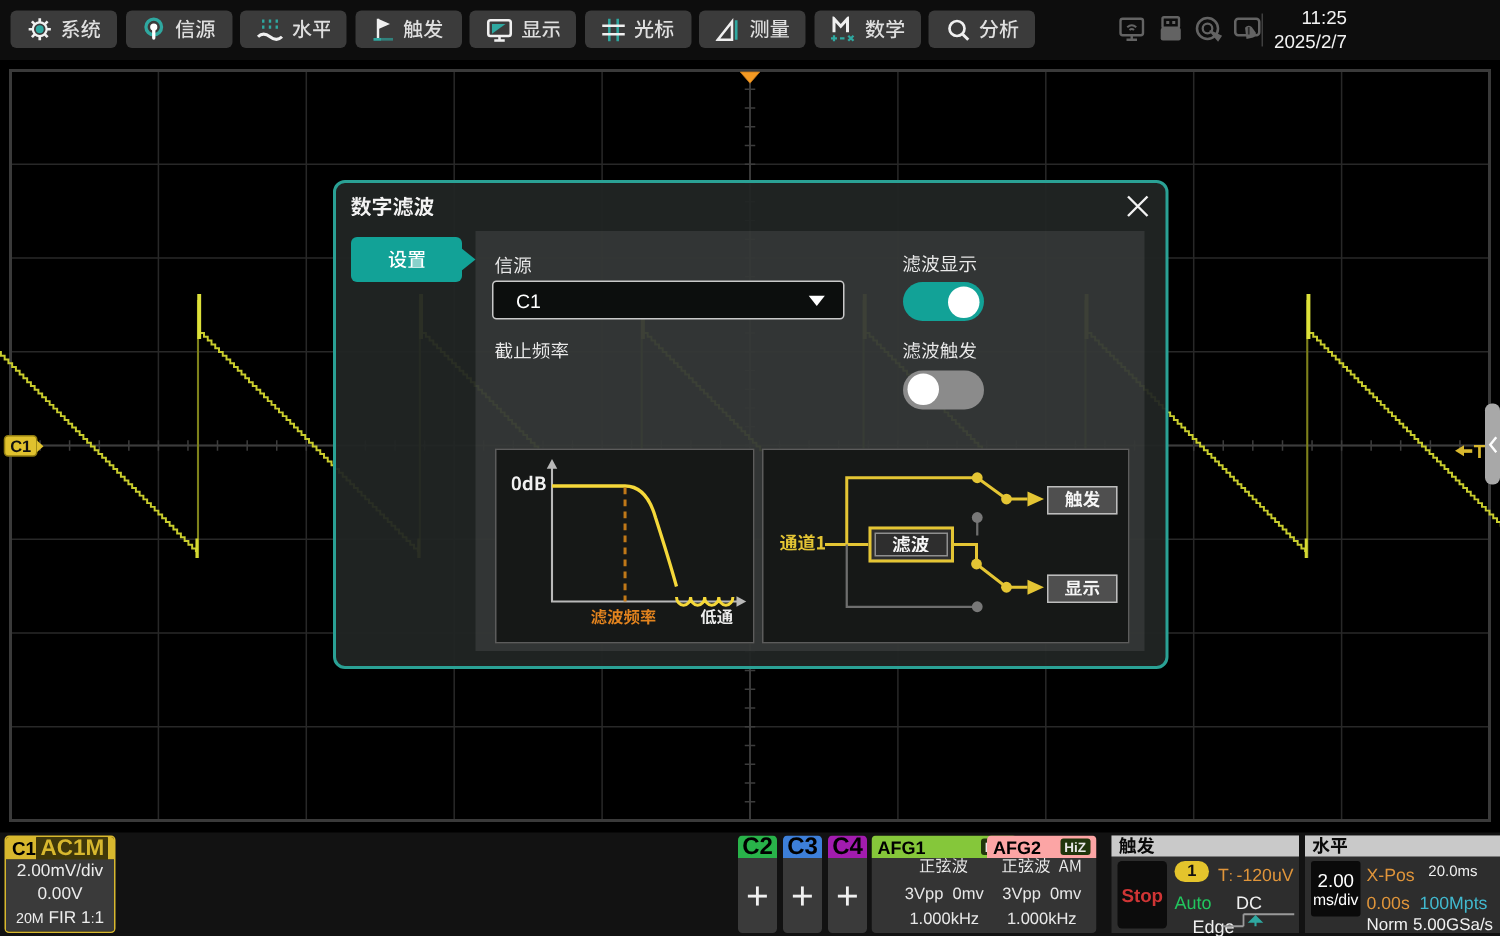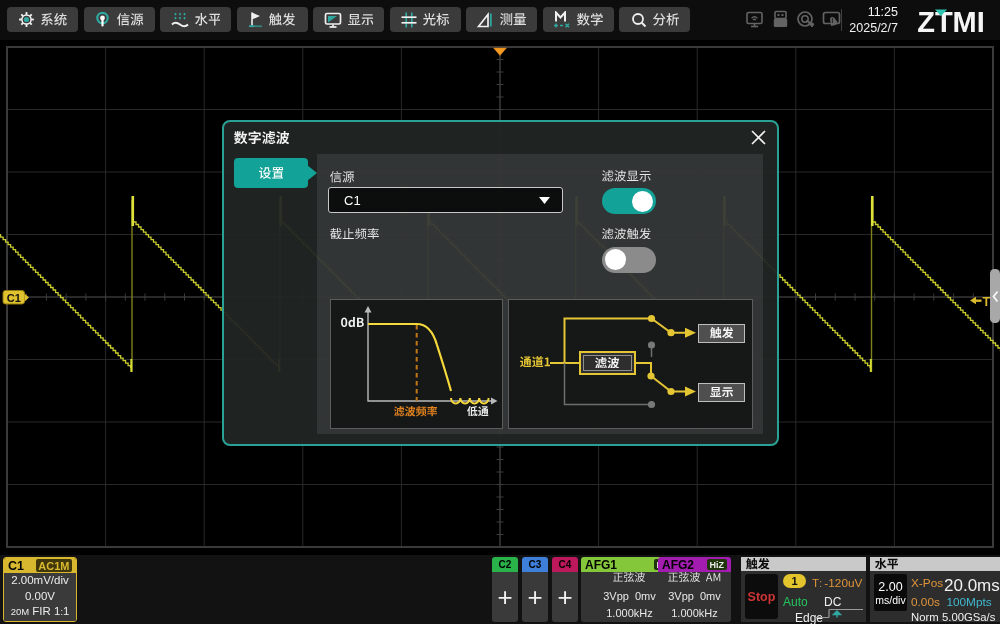--- a/index.html
+++ b/index.html
@@ -16,21 +16,21 @@
 #dcontent{position:absolute;left:95px;top:34px;width:446px;height:280px;background:rgba(255,255,255,0.085)}
 #dtab{position:absolute;left:12px;top:38px;width:74px;height:30px;background:#12a297;border-radius:4px;display:flex;align-items:center;justify-content:center}
 #dtab:after{content:"";position:absolute;left:73px;top:7px;border:8px solid transparent;border-left:10px solid #12a297}
 .fld{position:absolute;background:#0c0e0d;border:1px solid #c9c9c9;border-radius:3px;color:#fff;font-size:13px;display:flex;align-items:center;padding-left:15px}
 .panel{position:absolute;top:179px;height:130px;background:#161817;border:1px solid #5c5c5c}
 .toggle{position:absolute;width:54px;height:26px;border-radius:13px}
 .knob{position:absolute;top:2.5px;width:21px;height:21px;border-radius:50%;background:#fff}
 
 #botbar{position:absolute;left:0;top:555px;width:1000px;height:69px;background:#121212}
 .chbox{position:absolute;top:2px;height:65px;border-radius:3px;overflow:hidden}
-.chhead{height:15px;display:flex;align-items:center;padding:0 4px;font-weight:bold;color:#000;font-size:10px}
+.chhead{height:15px;display:flex;align-items:center;padding:0 4px;font-weight:bold;color:#000;font-size:16px}
 .chbody{position:absolute;left:0;right:0;top:15px;bottom:0;background:#3a3a3a;display:flex;align-items:center;justify-content:center}
 .plus{color:#f0f0f0;font-size:26px;font-weight:400;line-height:0}
 .panelbox{position:absolute;top:2px;height:65px;background:#2d2d2d}
 .phead{height:14px;background:#c9c9c9;display:flex;align-items:center;padding:0 5px}
 .or{color:#e0953a}
 .teal{color:#41b9cf}
 .wt{color:#f0f0f0}
 </style></head>
 <body>
 
@@ -184,26 +184,20 @@
     </div>
 <div class="abs" style="left:822px;top:10px">
       <svg width="20" height="19" viewBox="0 0 20 19">
         <rect x="1.5" y="2.5" width="16" height="11" rx="2" fill="none" stroke="#636363" stroke-width="1.7"></rect>
         <path d="M8 8.5q2-2.5 4.5-0.5l2.5 3.5q1 2-1.5 3.5l-4.5 1z" fill="#636363"></path>
         <path d="M10.5 8V13" stroke="#2b2b2b" stroke-width="1.2"></path>
       </svg>
     </div>
   <div class="abs" style="left:841px;top:9px;width:1px;height:22px;background:#3f3f3f"></div>
   <div class="abs" style="left:845px;top:4px;width:53px;text-align:right;color:#f2f2f2;font-size:12.5px;line-height:16px">11:25<br>2025/2/7</div>
-  <div class="abs" style="left:908px;top:2px;width:86px;height:36px">
-<svg width="86" height="36" viewBox="0 0 86 36">
-<text x="43" y="30" font-family="Liberation Sans" font-weight="bold" font-size="29" fill="#f5f5f5" text-anchor="middle" letter-spacing="0">ZTMI</text>
-<path d="M27 7.5 33 14 39 7.5z" fill="#2fc4b2"></path>
-</svg>
-    </div>
 </div>
 
 <div id="scope">
   <svg class="abs" style="left:0;top:-40px" width="1000" height="624" viewBox="0 0 1000 624" xmlns="http://www.w3.org/2000/svg">
       <path d="M105.6 47V547 M204.2 47V547 M302.8 47V547 M401.4 47V547 M500.0 47V547 M598.6 47V547 M697.2 47V547 M795.8 47V547 M894.4 47V547 M7 109.5H993 M7 172.0H993 M7 234.5H993 M7 297.0H993 M7 359.5H993 M7 422.0H993 M7 484.5H993" stroke="#282828" stroke-width="1" fill="none"></path>
       <path d="M500 47V547 M7 297H993" stroke="#3c3c3c" stroke-width="1.2" fill="none"></path>
       <path d="M496.5 47.0h7 M496.5 59.5h7 M496.5 72.0h7 M496.5 84.5h7 M496.5 97.0h7 M496.5 109.5h7 M496.5 122.0h7 M496.5 134.5h7 M496.5 147.0h7 M496.5 159.5h7 M496.5 172.0h7 M496.5 184.5h7 M496.5 197.0h7 M496.5 209.5h7 M496.5 222.0h7 M496.5 234.5h7 M496.5 247.0h7 M496.5 259.5h7 M496.5 272.0h7 M496.5 284.5h7 M496.5 297.0h7 M496.5 309.5h7 M496.5 322.0h7 M496.5 334.5h7 M496.5 347.0h7 M496.5 359.5h7 M496.5 372.0h7 M496.5 384.5h7 M496.5 397.0h7 M496.5 409.5h7 M496.5 422.0h7 M496.5 434.5h7 M496.5 447.0h7 M496.5 459.5h7 M496.5 472.0h7 M496.5 484.5h7 M496.5 497.0h7 M496.5 509.5h7 M496.5 522.0h7 M496.5 534.5h7 M496.5 547.0h7 M7.0 293.5v7 M26.7 293.5v7 M46.4 293.5v7 M66.2 293.5v7 M85.9 293.5v7 M105.6 293.5v7 M125.3 293.5v7 M145.0 293.5v7 M164.8 293.5v7 M184.5 293.5v7 M204.2 293.5v7 M223.9 293.5v7 M243.6 293.5v7 M263.4 293.5v7 M283.1 293.5v7 M302.8 293.5v7 M322.5 293.5v7 M342.2 293.5v7 M362.0 293.5v7 M381.7 293.5v7 M401.4 293.5v7 M421.1 293.5v7 M440.8 293.5v7 M460.6 293.5v7 M480.3 293.5v7 M500.0 293.5v7 M519.7 293.5v7 M539.4 293.5v7 M559.2 293.5v7 M578.9 293.5v7 M598.6 293.5v7 M618.3 293.5v7 M638.0 293.5v7 M657.8 293.5v7 M677.5 293.5v7 M697.2 293.5v7 M716.9 293.5v7 M736.6 293.5v7 M756.4 293.5v7 M776.1 293.5v7 M795.8 293.5v7 M815.5 293.5v7 M835.2 293.5v7 M855.0 293.5v7 M874.7 293.5v7 M894.4 293.5v7 M914.1 293.5v7 M933.8 293.5v7 M953.6 293.5v7 M973.3 293.5v7 M993.0 293.5v7" stroke="#3c3c3c" stroke-width="1" fill="none"></path>
       <rect x="7" y="47" width="986" height="500" fill="none" stroke="#3a3a3a" stroke-width="2"></rect>
       <path d="M-14.4 222.0h2.5V224.5h2.5V227.0h2.5V229.6h2.5V232.1h2.5V234.6h2.5V237.1h2.5V239.6h2.5V242.2h2.5V244.7h2.5V247.2h2.5V249.7h2.5V252.2h2.5V254.8h2.5V257.3h2.5V259.8h2.5V262.3h2.5V264.8h2.5V267.4h2.5V269.9h2.5V272.4h2.5V274.9h2.5V277.4h2.5V280.0h2.5V282.5h2.5V285.0h2.5V287.5h2.5V290.0h2.5V292.6h2.5V295.1h2.5V297.6h2.5V300.1h2.5V302.6h2.5V305.2h2.5V307.7h2.5V310.2h2.5V312.7h2.5V315.2h2.5V317.8h2.5V320.3h2.5V322.8h2.5V325.3h2.5V327.8h2.5V330.4h2.5V332.9h2.5V335.4h2.5V337.9h2.5V340.4h2.5V343.0h2.5V345.5h2.5V348.0h2.5V350.5h2.5V353.0h2.5V355.6h2.5V358.1h2.5V360.6h2.5V363.1h2.5V365.6h2.5V368.0 M133.5 222.0h2.5V224.5h2.5V227.0h2.5V229.6h2.5V232.1h2.5V234.6h2.5V237.1h2.5V239.6h2.5V242.2h2.5V244.7h2.5V247.2h2.5V249.7h2.5V252.2h2.5V254.8h2.5V257.3h2.5V259.8h2.5V262.3h2.5V264.8h2.5V267.4h2.5V269.9h2.5V272.4h2.5V274.9h2.5V277.4h2.5V280.0h2.5V282.5h2.5V285.0h2.5V287.5h2.5V290.0h2.5V292.6h2.5V295.1h2.5V297.6h2.5V300.1h2.5V302.6h2.5V305.2h2.5V307.7h2.5V310.2h2.5V312.7h2.5V315.2h2.5V317.8h2.5V320.3h2.5V322.8h2.5V325.3h2.5V327.8h2.5V330.4h2.5V332.9h2.5V335.4h2.5V337.9h2.5V340.4h2.5V343.0h2.5V345.5h2.5V348.0h2.5V350.5h2.5V353.0h2.5V355.6h2.5V358.1h2.5V360.6h2.5V363.1h2.5V365.6h2.5V368.0 M281.4 222.0h2.5V224.5h2.5V227.0h2.5V229.6h2.5V232.1h2.5V234.6h2.5V237.1h2.5V239.6h2.5V242.2h2.5V244.7h2.5V247.2h2.5V249.7h2.5V252.2h2.5V254.8h2.5V257.3h2.5V259.8h2.5V262.3h2.5V264.8h2.5V267.4h2.5V269.9h2.5V272.4h2.5V274.9h2.5V277.4h2.5V280.0h2.5V282.5h2.5V285.0h2.5V287.5h2.5V290.0h2.5V292.6h2.5V295.1h2.5V297.6h2.5V300.1h2.5V302.6h2.5V305.2h2.5V307.7h2.5V310.2h2.5V312.7h2.5V315.2h2.5V317.8h2.5V320.3h2.5V322.8h2.5V325.3h2.5V327.8h2.5V330.4h2.5V332.9h2.5V335.4h2.5V337.9h2.5V340.4h2.5V343.0h2.5V345.5h2.5V348.0h2.5V350.5h2.5V353.0h2.5V355.6h2.5V358.1h2.5V360.6h2.5V363.1h2.5V365.6h2.5V368.0 M429.3 222.0h2.5V224.5h2.5V227.0h2.5V229.6h2.5V232.1h2.5V234.6h2.5V237.1h2.5V239.6h2.5V242.2h2.5V244.7h2.5V247.2h2.5V249.7h2.5V252.2h2.5V254.8h2.5V257.3h2.5V259.8h2.5V262.3h2.5V264.8h2.5V267.4h2.5V269.9h2.5V272.4h2.5V274.9h2.5V277.4h2.5V280.0h2.5V282.5h2.5V285.0h2.5V287.5h2.5V290.0h2.5V292.6h2.5V295.1h2.5V297.6h2.5V300.1h2.5V302.6h2.5V305.2h2.5V307.7h2.5V310.2h2.5V312.7h2.5V315.2h2.5V317.8h2.5V320.3h2.5V322.8h2.5V325.3h2.5V327.8h2.5V330.4h2.5V332.9h2.5V335.4h2.5V337.9h2.5V340.4h2.5V343.0h2.5V345.5h2.5V348.0h2.5V350.5h2.5V353.0h2.5V355.6h2.5V358.1h2.5V360.6h2.5V363.1h2.5V365.6h2.5V368.0 M577.2 222.0h2.5V224.5h2.5V227.0h2.5V229.6h2.5V232.1h2.5V234.6h2.5V237.1h2.5V239.6h2.5V242.2h2.5V244.7h2.5V247.2h2.5V249.7h2.5V252.2h2.5V254.8h2.5V257.3h2.5V259.8h2.5V262.3h2.5V264.8h2.5V267.4h2.5V269.9h2.5V272.4h2.5V274.9h2.5V277.4h2.5V280.0h2.5V282.5h2.5V285.0h2.5V287.5h2.5V290.0h2.5V292.6h2.5V295.1h2.5V297.6h2.5V300.1h2.5V302.6h2.5V305.2h2.5V307.7h2.5V310.2h2.5V312.7h2.5V315.2h2.5V317.8h2.5V320.3h2.5V322.8h2.5V325.3h2.5V327.8h2.5V330.4h2.5V332.9h2.5V335.4h2.5V337.9h2.5V340.4h2.5V343.0h2.5V345.5h2.5V348.0h2.5V350.5h2.5V353.0h2.5V355.6h2.5V358.1h2.5V360.6h2.5V363.1h2.5V365.6h2.5V368.0 M725.1 222.0h2.5V224.5h2.5V227.0h2.5V229.6h2.5V232.1h2.5V234.6h2.5V237.1h2.5V239.6h2.5V242.2h2.5V244.7h2.5V247.2h2.5V249.7h2.5V252.2h2.5V254.8h2.5V257.3h2.5V259.8h2.5V262.3h2.5V264.8h2.5V267.4h2.5V269.9h2.5V272.4h2.5V274.9h2.5V277.4h2.5V280.0h2.5V282.5h2.5V285.0h2.5V287.5h2.5V290.0h2.5V292.6h2.5V295.1h2.5V297.6h2.5V300.1h2.5V302.6h2.5V305.2h2.5V307.7h2.5V310.2h2.5V312.7h2.5V315.2h2.5V317.8h2.5V320.3h2.5V322.8h2.5V325.3h2.5V327.8h2.5V330.4h2.5V332.9h2.5V335.4h2.5V337.9h2.5V340.4h2.5V343.0h2.5V345.5h2.5V348.0h2.5V350.5h2.5V353.0h2.5V355.6h2.5V358.1h2.5V360.6h2.5V363.1h2.5V365.6h2.5V368.0 M873.0 222.0h2.5V224.5h2.5V227.0h2.5V229.6h2.5V232.1h2.5V234.6h2.5V237.1h2.5V239.6h2.5V242.2h2.5V244.7h2.5V247.2h2.5V249.7h2.5V252.2h2.5V254.8h2.5V257.3h2.5V259.8h2.5V262.3h2.5V264.8h2.5V267.4h2.5V269.9h2.5V272.4h2.5V274.9h2.5V277.4h2.5V280.0h2.5V282.5h2.5V285.0h2.5V287.5h2.5V290.0h2.5V292.6h2.5V295.1h2.5V297.6h2.5V300.1h2.5V302.6h2.5V305.2h2.5V307.7h2.5V310.2h2.5V312.7h2.5V315.2h2.5V317.8h2.5V320.3h2.5V322.8h2.5V325.3h2.5V327.8h2.5V330.4h2.5V332.9h2.5V335.4h2.5V337.9h2.5V340.4h2.5V343.0h2.5V345.5h2.5V348.0h2.5V350.5h2.5V353.0h2.5V355.6h2.5V358.1h2.5V360.6h2.5V363.1h2.5V365.6h2.5V368.0 M1020.9 222.0h2.5V224.5h2.5V227.0h2.5V229.6h2.5V232.1h2.5V234.6h2.5V237.1h2.5V239.6h2.5V242.2h2.5V244.7h2.5V247.2h2.5V249.7h2.5V252.2h2.5V254.8h2.5V257.3h2.5V259.8h2.5V262.3h2.5V264.8h2.5V267.4h2.5V269.9h2.5V272.4h2.5V274.9h2.5V277.4h2.5V280.0h2.5V282.5h2.5V285.0h2.5V287.5h2.5V290.0h2.5V292.6h2.5V295.1h2.5V297.6h2.5V300.1h2.5V302.6h2.5V305.2h2.5V307.7h2.5V310.2h2.5V312.7h2.5V315.2h2.5V317.8h2.5V320.3h2.5V322.8h2.5V325.3h2.5V327.8h2.5V330.4h2.5V332.9h2.5V335.4h2.5V337.9h2.5V340.4h2.5V343.0h2.5V345.5h2.5V348.0h2.5V350.5h2.5V353.0h2.5V355.6h2.5V358.1h2.5V360.6h2.5V363.1h2.5V365.6h2.5V368.0" stroke="#c9cd2e" stroke-width="1.3" fill="none"></path>
       <path d="M132.0 372 V200 M279.90000000000003 372 V200 M427.80000000000007 372 V200 M575.7 372 V200 M723.6 372 V200 M871.5000000000001 372 V200 M1019.4 372 V200" stroke="#7e811b" stroke-width="1.4" fill="none"></path>
@@ -366,42 +360,42 @@
             <path transform="translate(1975 0)" d="M82 0V-120H242V-587H107V-679Q163 -689 203 -704Q244 -718 279 -741H388V-120H527V0Z"></path>
           </svg>
         </div>
       </div>
 </div>
   </div>
 
 <div id="botbar">
 
   <div class="chbox" style="left:3px;width:74px;border:1.5px solid #d8b82e">
-    <div class="chhead" style="background:#d8b82e;font-size:12.5px">C1<span style="margin-left:auto;background:#40380a;color:#d8b82e;font-weight:bold;font-size:11px;padding:0.5px 2.5px;border-radius:2px">AC1M</span></div>
+    <div class="chhead" style="background:#d8b82e;font-size:12.5px">C1<span style="margin-left:auto;background:#40380a;color:#d8b82e;font-weight:bold;font-size:15px;padding:0.5px 2.5px;border-radius:2px">AC1M</span></div>
     <div class="chbody" style="flex-direction:column;justify-content:center;color:#ececec;font-size:11.5px;line-height:15.5px">
       <div>2.00mV/div</div>
         <div>0.00V</div>
         <div><span style="font-size:9.5px">20M</span> FIR 1<span style="font-size:9px">:</span>1</div>
     </div>
   </div>
 
   <div class="chbox" style="left:492px;width:26px">
       <div class="chhead" style="background:#29b34a;justify-content:center">C2</div>
       <div class="chbody">
         <span class="plus">+</span>
       </div>
     </div>
   <div class="chbox" style="left:522px;width:26px">
       <div class="chhead" style="background:#3d7fd9;justify-content:center">C3</div>
       <div class="chbody">
         <span class="plus">+</span>
       </div>
     </div>
   <div class="chbox" style="left:552px;width:26px">
-      <div class="chhead" style="background:#be185d;justify-content:center">C4</div>
+      <div class="chhead" style="background:#a21caf;justify-content:center">C4</div>
       <div class="chbody">
         <span class="plus">+</span>
       </div>
     </div>
 
   <div class="chbox" style="left:581px;width:97px">
     <div class="chhead" style="background:#85c73a;font-size:12px">AFG1<span style="margin-left:auto;background:#20350c;color:#e8e8e8;font-weight:bold;font-size:9px;padding:0.5px 3px;border-radius:2px">HiZ</span></div>
     <div class="chbody" style="flex-direction:column;color:#e8e8e8;font-size:11px;line-height:17px;background:#343434">
       <div style="height:16px">
           <svg class="" style="" width="32.1" height="10.1" viewBox="0 -840 2916 923" fill="#e8e8e8" xmlns="http://www.w3.org/2000/svg">
@@ -409,21 +403,21 @@
             <path transform="translate(948 0)" d="M746 -214 809 -239Q840 -196 870 -146Q899 -96 923 -49Q947 -2 959 35L890 65Q879 27 856 -21Q833 -69 805 -120Q776 -171 746 -214ZM383 -679H955V-609H383ZM430 -283Q428 -291 424 -304Q419 -317 415 -330Q410 -344 406 -353Q420 -356 434 -371Q449 -385 467 -407Q479 -422 506 -460Q533 -499 564 -551Q595 -603 619 -657L689 -624Q644 -542 589 -462Q533 -382 478 -323V-322Q478 -322 471 -318Q464 -314 454 -308Q444 -302 437 -296Q430 -289 430 -283ZM430 -283 429 -340 471 -364 745 -382Q741 -367 736 -347Q732 -328 730 -316Q638 -309 582 -304Q526 -300 496 -296Q466 -293 452 -290Q437 -287 430 -283ZM406 42Q404 34 399 21Q395 8 390 -6Q384 -20 380 -29Q399 -34 425 -57Q450 -79 485 -115Q503 -133 540 -174Q577 -215 624 -272Q670 -329 718 -395Q766 -462 807 -530L876 -493Q813 -398 743 -308Q673 -219 601 -140Q529 -62 458 1V3Q458 3 450 7Q442 11 432 17Q422 23 414 30Q406 36 406 42ZM406 42 404 -15 452 -43 902 -81Q905 -65 909 -47Q913 -28 916 -17Q787 -4 700 4Q613 13 559 18Q505 24 475 28Q445 31 430 35Q416 38 406 42ZM586 -815 651 -838Q674 -806 695 -767Q716 -728 727 -700L659 -672Q649 -702 628 -742Q606 -782 586 -815ZM273 -346H343Q343 -346 343 -334Q343 -322 342 -314Q336 -196 330 -123Q323 -50 314 -12Q305 26 291 42Q278 57 263 63Q249 69 226 72Q207 73 174 73Q140 73 104 71Q103 54 97 34Q91 13 81 -2Q118 1 150 2Q183 3 197 3Q210 3 217 1Q225 -1 232 -8Q242 -18 249 -52Q256 -87 262 -155Q269 -223 273 -335ZM75 -573H140Q140 -525 139 -471Q138 -417 135 -367Q133 -317 130 -280H64Q68 -318 70 -368Q73 -419 74 -472Q75 -526 75 -573ZM92 -346H302V-280H85ZM93 -573H271V-725H57V-793H343V-504H93Z"></path>
             <path transform="translate(1948 0)" d="M393 -695H898V-625H393ZM395 -449H837V-381H395ZM597 -841H670V-413H597ZM354 -695H426V-442Q426 -383 422 -316Q417 -248 404 -178Q390 -108 365 -42Q339 25 296 79Q290 73 278 66Q267 58 255 52Q243 45 234 42Q275 -11 299 -72Q323 -134 335 -198Q347 -263 350 -326Q354 -388 354 -443ZM878 -695H890L903 -698L957 -684Q938 -630 916 -574Q893 -519 872 -480L807 -501Q825 -536 845 -587Q864 -637 878 -683ZM512 -409Q548 -306 611 -221Q675 -135 765 -75Q854 -14 967 16Q959 23 949 35Q940 46 932 58Q923 70 918 80Q743 26 626 -96Q509 -218 448 -390ZM92 -777 135 -830Q165 -816 198 -797Q231 -778 261 -758Q290 -739 309 -722L265 -662Q246 -679 217 -699Q188 -720 155 -741Q122 -761 92 -777ZM38 -506 80 -562Q110 -548 144 -531Q178 -513 208 -494Q238 -476 258 -460L215 -398Q196 -415 166 -434Q136 -454 102 -473Q68 -492 38 -506ZM62 21Q86 -18 115 -72Q143 -125 172 -185Q201 -245 226 -301L285 -256Q263 -204 236 -147Q209 -90 182 -35Q154 20 128 67ZM809 -449H825L839 -451L886 -430Q849 -292 779 -192Q710 -91 617 -24Q524 43 417 82Q412 73 404 61Q395 49 386 38Q377 26 368 20Q473 -15 562 -75Q650 -135 714 -224Q779 -313 809 -434Z"></path>
           </svg>
         </div>
         <div>3Vpp&nbsp; 0mv</div>
         <div>1.000kHz</div>
     </div>
   </div>
 
   <div class="chbox" style="left:658px;width:73px">
-    <div class="chhead" style="background:#a21caf;font-size:12px">AFG2<span style="margin-left:auto;background:#20350c;color:#e8e8e8;font-weight:bold;font-size:9px;padding:0.5px 3px;border-radius:2px">HiZ</span></div>
+    <div class="chhead" style="background:#fca5a5;font-size:12px">AFG2<span style="margin-left:auto;background:#20350c;color:#e8e8e8;font-weight:bold;font-size:9px;padding:0.5px 3px;border-radius:2px">HiZ</span></div>
     <div class="chbody" style="flex-direction:column;color:#e8e8e8;font-size:11px;line-height:17px;background:#343434">
       <div style="height:16px">
           <svg class="" style="" width="52.4" height="10.1" viewBox="0 -840 4768 923" fill="#e8e8e8" xmlns="http://www.w3.org/2000/svg">
             <path transform="translate(-52 0)" d="M90 -767H917V-693H90ZM523 -426H878V-353H523ZM52 -38H950V35H52ZM486 -739H565V-2H486ZM188 -510H265V1H188Z"></path>
             <path transform="translate(948 0)" d="M746 -214 809 -239Q840 -196 870 -146Q899 -96 923 -49Q947 -2 959 35L890 65Q879 27 856 -21Q833 -69 805 -120Q776 -171 746 -214ZM383 -679H955V-609H383ZM430 -283Q428 -291 424 -304Q419 -317 415 -330Q410 -344 406 -353Q420 -356 434 -371Q449 -385 467 -407Q479 -422 506 -460Q533 -499 564 -551Q595 -603 619 -657L689 -624Q644 -542 589 -462Q533 -382 478 -323V-322Q478 -322 471 -318Q464 -314 454 -308Q444 -302 437 -296Q430 -289 430 -283ZM430 -283 429 -340 471 -364 745 -382Q741 -367 736 -347Q732 -328 730 -316Q638 -309 582 -304Q526 -300 496 -296Q466 -293 452 -290Q437 -287 430 -283ZM406 42Q404 34 399 21Q395 8 390 -6Q384 -20 380 -29Q399 -34 425 -57Q450 -79 485 -115Q503 -133 540 -174Q577 -215 624 -272Q670 -329 718 -395Q766 -462 807 -530L876 -493Q813 -398 743 -308Q673 -219 601 -140Q529 -62 458 1V3Q458 3 450 7Q442 11 432 17Q422 23 414 30Q406 36 406 42ZM406 42 404 -15 452 -43 902 -81Q905 -65 909 -47Q913 -28 916 -17Q787 -4 700 4Q613 13 559 18Q505 24 475 28Q445 31 430 35Q416 38 406 42ZM586 -815 651 -838Q674 -806 695 -767Q716 -728 727 -700L659 -672Q649 -702 628 -742Q606 -782 586 -815ZM273 -346H343Q343 -346 343 -334Q343 -322 342 -314Q336 -196 330 -123Q323 -50 314 -12Q305 26 291 42Q278 57 263 63Q249 69 226 72Q207 73 174 73Q140 73 104 71Q103 54 97 34Q91 13 81 -2Q118 1 150 2Q183 3 197 3Q210 3 217 1Q225 -1 232 -8Q242 -18 249 -52Q256 -87 262 -155Q269 -223 273 -335ZM75 -573H140Q140 -525 139 -471Q138 -417 135 -367Q133 -317 130 -280H64Q68 -318 70 -368Q73 -419 74 -472Q75 -526 75 -573ZM92 -346H302V-280H85ZM93 -573H271V-725H57V-793H343V-504H93Z"></path>
             <path transform="translate(1948 0)" d="M393 -695H898V-625H393ZM395 -449H837V-381H395ZM597 -841H670V-413H597ZM354 -695H426V-442Q426 -383 422 -316Q417 -248 404 -178Q390 -108 365 -42Q339 25 296 79Q290 73 278 66Q267 58 255 52Q243 45 234 42Q275 -11 299 -72Q323 -134 335 -198Q347 -263 350 -326Q354 -388 354 -443ZM878 -695H890L903 -698L957 -684Q938 -630 916 -574Q893 -519 872 -480L807 -501Q825 -536 845 -587Q864 -637 878 -683ZM512 -409Q548 -306 611 -221Q675 -135 765 -75Q854 -14 967 16Q959 23 949 35Q940 46 932 58Q923 70 918 80Q743 26 626 -96Q509 -218 448 -390ZM92 -777 135 -830Q165 -816 198 -797Q231 -778 261 -758Q290 -739 309 -722L265 -662Q246 -679 217 -699Q188 -720 155 -741Q122 -761 92 -777ZM38 -506 80 -562Q110 -548 144 -531Q178 -513 208 -494Q238 -476 258 -460L215 -398Q196 -415 166 -434Q136 -454 102 -473Q68 -492 38 -506ZM62 21Q86 -18 115 -72Q143 -125 172 -185Q201 -245 226 -301L285 -256Q263 -204 236 -147Q209 -90 182 -35Q154 20 128 67ZM809 -449H825L839 -451L886 -430Q849 -292 779 -192Q710 -91 617 -24Q524 43 417 82Q412 73 404 61Q395 49 386 38Q377 26 368 20Q473 -15 562 -75Q650 -135 714 -224Q779 -313 809 -434Z"></path>
             <path transform="translate(3448 0)" d="M4 0 252 -733H355L604 0H506L378 -410Q358 -473 340 -533Q322 -594 304 -658H300Q283 -594 265 -533Q246 -473 227 -410L97 0ZM133 -224V-297H471V-224Z"></path>
             <path transform="translate(4056 0)" d="M101 0V-733H212L352 -341Q366 -304 379 -265Q392 -226 405 -188H409Q423 -226 435 -265Q448 -304 460 -341L600 -733H711V0H625V-406Q625 -438 627 -476Q629 -513 632 -552Q635 -590 637 -622H633L574 -455L436 -74H374L235 -455L176 -622H172Q176 -590 178 -552Q181 -513 183 -476Q184 -438 184 -406V0Z"></path>
           </svg>
         </div>
@@ -456,19 +450,19 @@
         <svg class="" style="" width="23.2" height="11.3" viewBox="0 -848 1935 940" fill="#0a0a0a" xmlns="http://www.w3.org/2000/svg">
           <path transform="translate(-22 0)" d="M57 -604H329V-483H57ZM440 -849H568V-63Q568 -11 557 18Q545 47 515 64Q485 79 440 85Q395 91 334 91Q331 72 324 48Q317 23 308 -1Q299 -25 289 -43Q331 -41 367 -41Q403 -41 417 -41Q430 -41 435 -46Q440 -51 440 -64ZM287 -604H311L333 -609L413 -579Q391 -443 348 -331Q305 -219 247 -135Q189 -51 119 1Q109 -13 92 -31Q74 -49 56 -66Q37 -82 22 -91Q90 -138 143 -210Q197 -281 234 -375Q270 -468 287 -579ZM560 -628Q588 -545 628 -467Q668 -390 721 -323Q774 -256 840 -203Q905 -150 983 -115Q969 -103 952 -83Q935 -63 919 -43Q904 -22 894 -4Q813 -46 748 -108Q683 -169 630 -247Q577 -325 537 -415Q497 -505 466 -605ZM800 -674 911 -596Q872 -556 828 -514Q784 -472 741 -434Q698 -396 661 -368L576 -434Q613 -464 654 -506Q695 -547 734 -591Q772 -635 800 -674Z"></path>
           <path transform="translate(978 0)" d="M99 -788H899V-669H99ZM46 -364H957V-243H46ZM159 -604 269 -637Q286 -604 303 -568Q319 -531 331 -496Q344 -460 350 -432L233 -395Q228 -423 217 -458Q206 -494 191 -533Q176 -571 159 -604ZM729 -640 858 -607Q840 -568 821 -530Q801 -492 783 -457Q764 -423 747 -397L642 -428Q658 -457 675 -494Q691 -531 706 -569Q720 -607 729 -640ZM437 -738H562V89H437Z"></path>
         </svg>
       </div>
     <div class="abs" style="left:4px;top:17px;width:33px;height:37px;background:#0a0a0a;border-radius:2px;display:flex;flex-direction:column;align-items:center;justify-content:center;color:#fff">
       <div style="font-size:12.5px">2.00</div>
         <div style="font-size:10.5px">ms/div</div>
     </div>
     <div class="abs or" style="left:41px;top:19px;font-size:11.8px">X-Pos</div>
-    <div class="abs wt" style="left:74px;top:19px;width:41px;text-align:right;font-size:17px">20.0ms</div>
+    <div class="abs wt" style="left:74px;top:19px;width:41px;text-align:right;font-size:10px">20.0ms</div>
     <div class="abs or" style="left:41px;top:38px;font-size:11.8px">0.00s</div>
     <div class="abs teal" style="left:72px;top:38px;width:54px;text-align:center;font-size:11.8px">100Mpts</div>
     <div class="abs wt" style="left:41px;top:54px;font-size:11.3px">Norm</div>
     <div class="abs wt" style="left:72px;top:54px;width:53px;text-align:right;font-size:11.3px">5.00GSa/s</div>
   </div>
 </div>
 
 </body></html>

